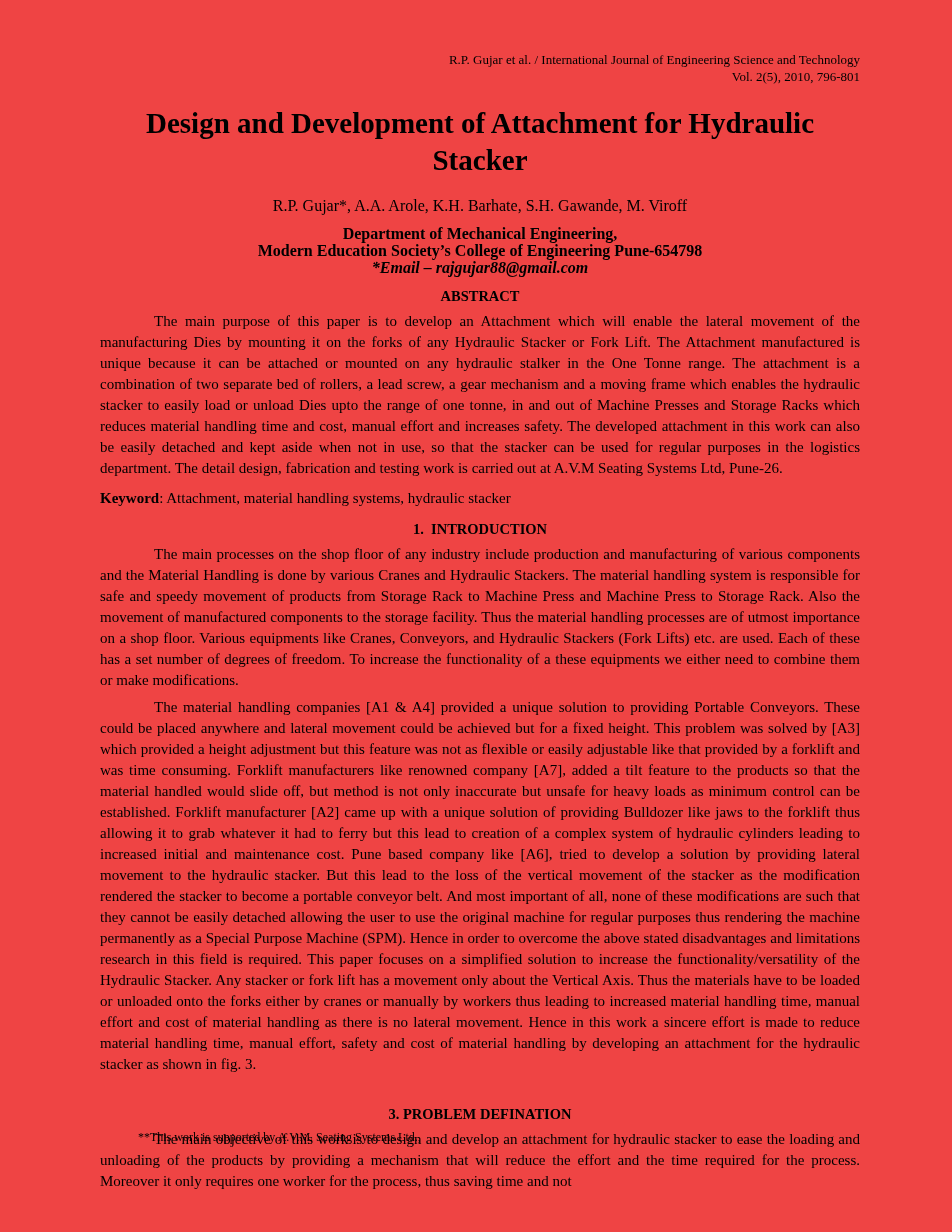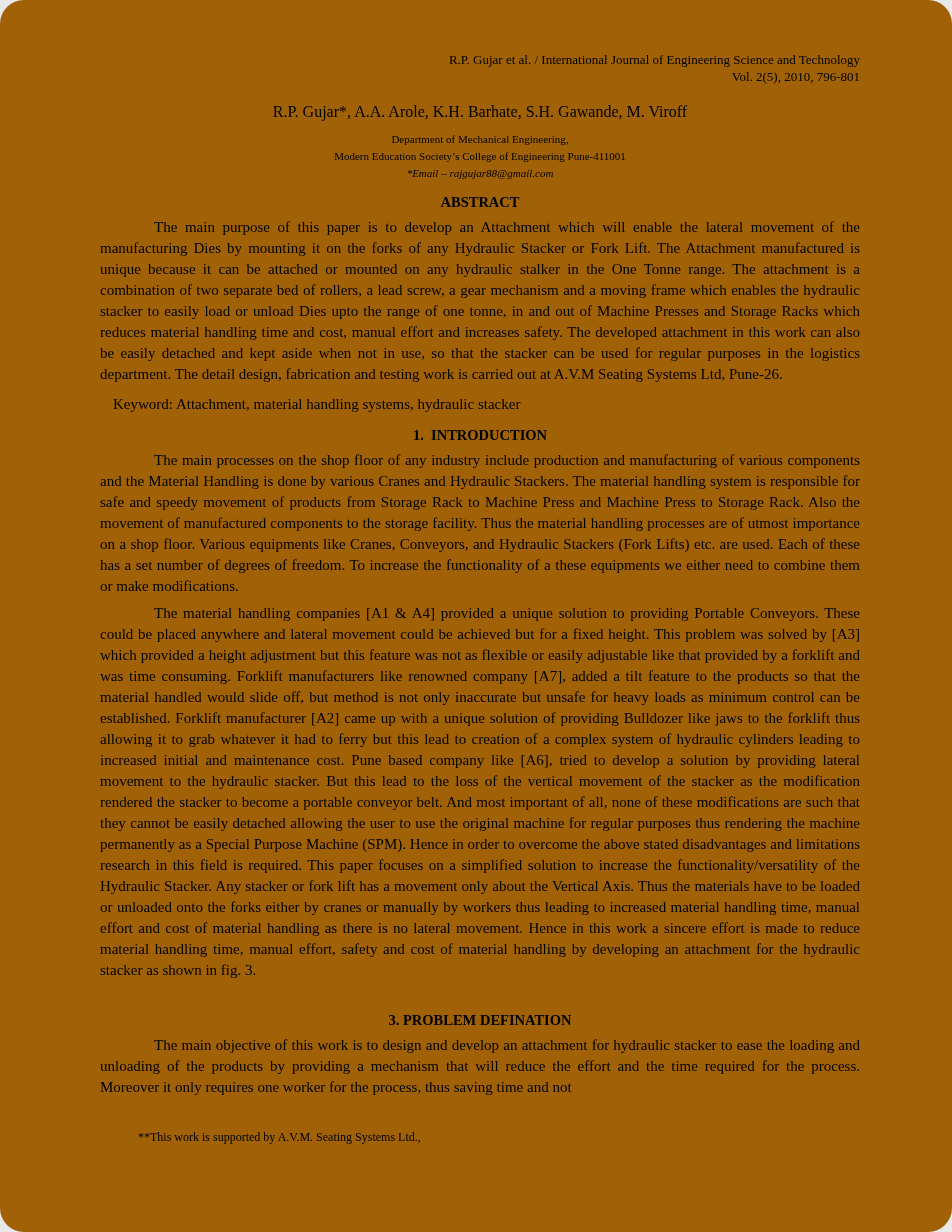--- a/index.html
+++ b/index.html
@@ -5,26 +5,25 @@
   html, body {
     margin: 0;
     padding: 0;
     background: #e8e8e8;
   }
   .page {
     position: relative;
     width: 952px;
     height: 1232px;
     margin: 0 auto;
-    background: #a16207;
+    background: #ef4444;
     color: #000000;
     font-family: "Liberation Serif", "DejaVu Serif", serif;
     overflow: hidden;
     box-sizing: border-box;
-    border-radius: 24px;
   }
   .content {
     position: absolute;
     left: 100px;
     top: 0;
     width: 760px;
   }
   .journal-header {
     margin-top: 51px;
     text-align: right;
@@ -41,22 +40,23 @@
   }
   .authors-line {
     margin-top: 17px;
     text-align: center;
     font-size: 16px;
     line-height: 20px;
   }
   .affiliation {
     margin-top: 9px;
     text-align: center;
-    font-size: 11px;
+    font-size: 16px;
     line-height: 17px;
+    font-weight: bold;
   }
   .email-line {
     font-style: italic;
   }
   .section-heading {
     margin-top: 11px;
     text-align: center;
     font-size: 14.5px;
     font-weight: bold;
     line-height: 18px;
@@ -88,39 +88,40 @@
   .page-footer {
     position: absolute;
     left: 100px;
     top: 1192px;
     width: 760px;
     display: flex;
     justify-content: space-between;
     font-size: 15px;
     line-height: 19px;
   }
-  b { font-weight: normal; margin-left: 13px; }
+  b { font-weight: bold; }
 </style>
 </head>
 <body>
 
 <div class="page">
   <div class="content">
 
     <div class="journal-header">
       <div>R.P. Gujar et al. / International Journal of Engineering Science and Technology</div>
       <div>Vol. 2(5), 2010, 796-801</div>
     </div>
 
+    <div class="paper-title">Design and Development of Attachment for Hydraulic Stacker</div>
 
     <div class="authors-line">R.P. Gujar*, A.A. Arole, K.H. Barhate, S.H. Gawande, M. Viroff</div>
 
     <div class="affiliation">
       <div>Department of Mechanical Engineering,</div>
-      <div>Modern Education Society’s College of Engineering Pune-411001</div>
+      <div>Modern Education Society’s College of Engineering Pune-654798</div>
       <div class="email-line">*Email – rajgujar88@gmail.com</div>
     </div>
 
     <div class="section-heading">ABSTRACT</div>
     <p class="body-text indent">The main purpose of this paper is to develop an Attachment which will enable the lateral movement of the manufacturing Dies by mounting it on the forks of any Hydraulic Stacker or Fork Lift. The Attachment manufactured is unique because it can be attached or mounted on any hydraulic stalker in the One Tonne range. The attachment is a combination of two separate bed of rollers, a lead screw, a gear mechanism and a moving frame which enables the hydraulic stacker to easily load or unload Dies upto the range of one tonne, in and out of Machine Presses and Storage Racks which reduces material handling time and cost, manual effort and increases safety. The developed attachment in this work can also be easily detached and kept aside when not in use, so that the stacker can be used for regular purposes in the logistics department. The detail design, fabrication and testing work is carried out at A.V.M Seating Systems Ltd, Pune-26.</p>
 
     <p class="body-text keyword-line"><b>Keyword</b><span>: Attachment, material handling systems, hydraulic stacker</span></p>
 
     <div class="section-heading">1.  INTRODUCTION</div>
     <p class="body-text indent">The main processes on the shop floor of any industry include production and manufacturing of various components and the Material Handling is done by various Cranes and Hydraulic Stackers. The material handling system is responsible for safe and speedy movement of products from Storage Rack to Machine Press and Machine Press to Storage Rack. Also the movement of manufactured components to the storage facility. Thus the material handling processes are of utmost importance on a shop floor. Various equipments like Cranes, Conveyors, and Hydraulic Stackers (Fork Lifts) etc. are used. Each of these has a set number of degrees of freedom. To increase the functionality of a these equipments we either need to combine them or make modifications.</p>

